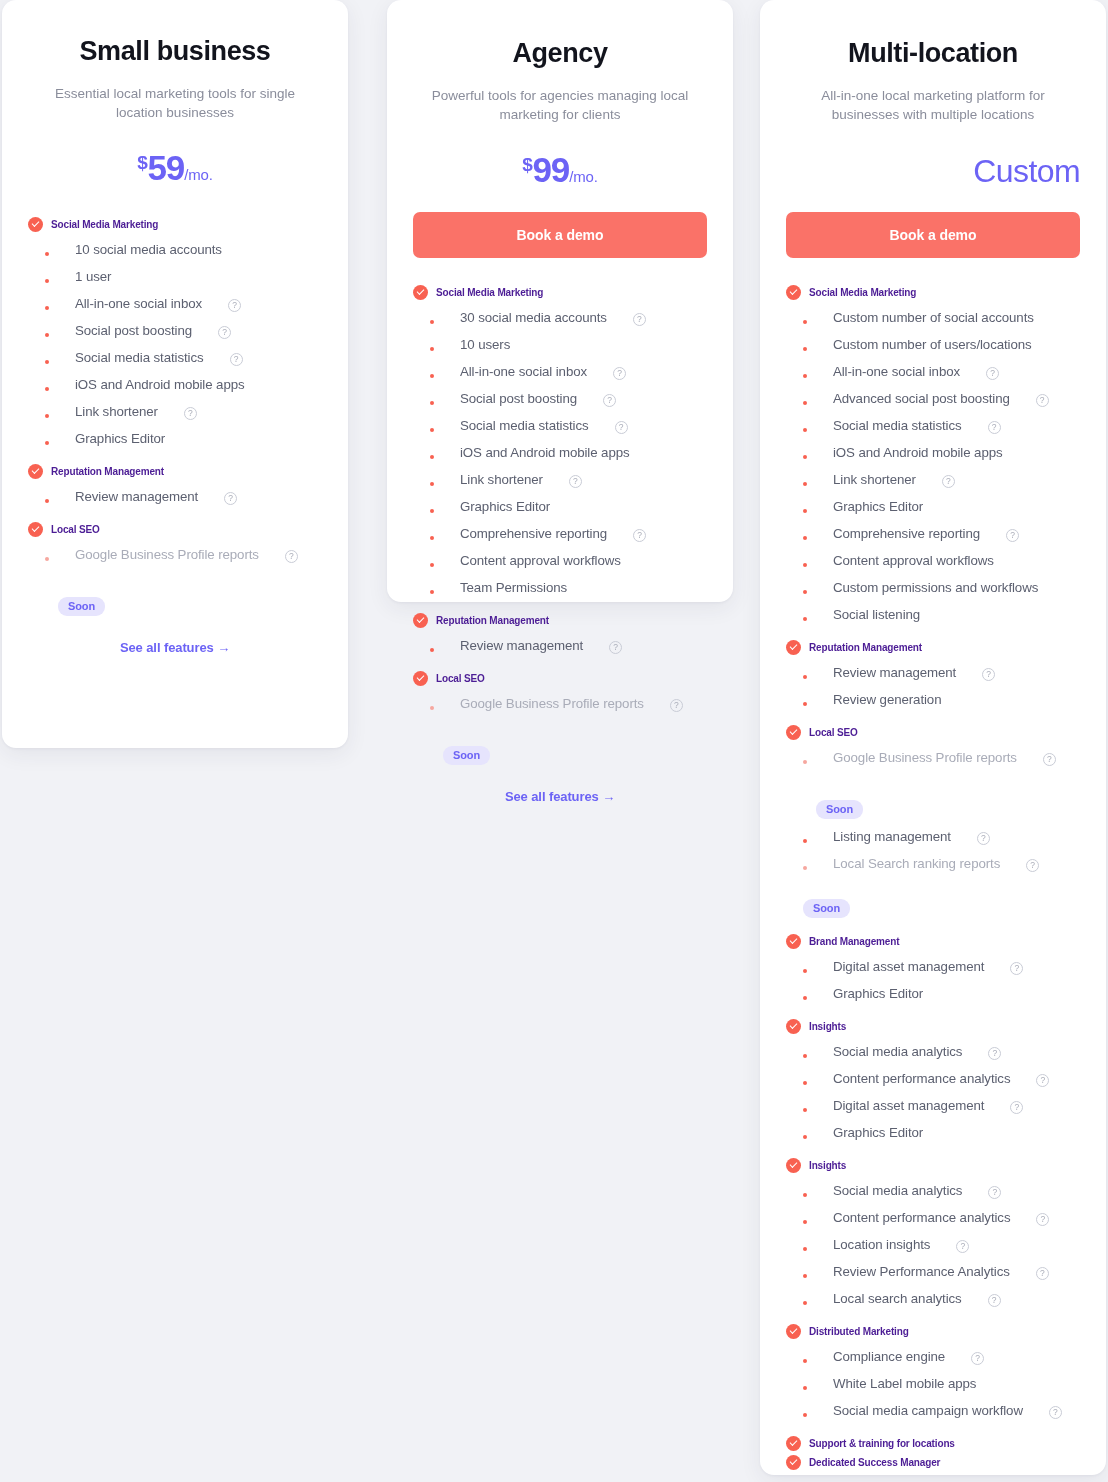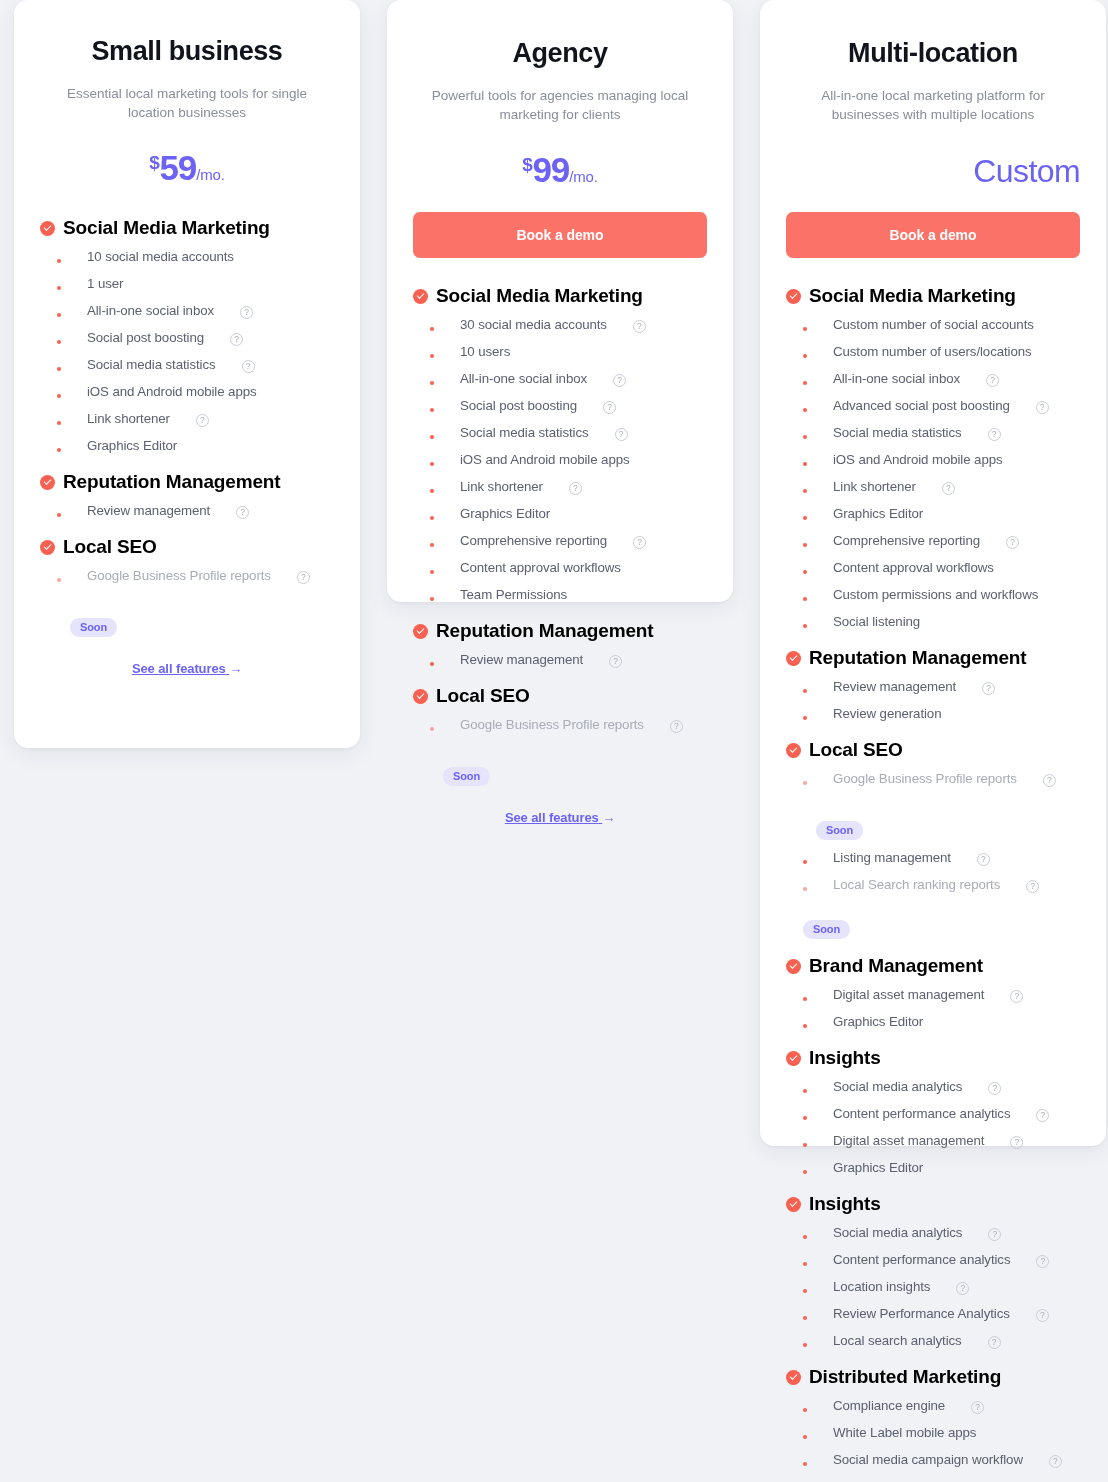--- a/index.html
+++ b/index.html
@@ -21,23 +21,23 @@
 
   .card {
     position: absolute;
     top: 0;
     background: #FFFFFF;
     border-radius: 14px;
     box-shadow: 0 6px 22px rgba(40, 45, 75, 0.07), 0 1px 3px rgba(40,45,75,0.05);
     padding: 0 26px;
   }
 
-  .card-1 { left: 2px;   width: 346px; height: 748px; margin-left: 12px; }
+  .card-1 { left: 2px;   width: 346px; height: 748px; }
   .card-2 { left: 387px; width: 346px; height: 602px; }
-  .card-3 { left: 760px; width: 346px; height: 1146px; }
+  .card-3 { left: 760px; width: 346px; height: 1475px; }
 
   .plan-title {
     text-align: center;
     font-size: 27px;
     font-weight: 700;
     color: #12141D;
     letter-spacing: -0.4px;
     margin-top: 36px;
   }
   .card-2 .plan-title, .card-3 .plan-title { margin-top: 38px; }
@@ -128,23 +128,23 @@
     content: "";
     position: absolute;
     left: 4px; top: 4px;
     width: 6px; height: 3px;
     border-left: 1.7px solid #fff;
     border-bottom: 1.7px solid #fff;
     transform: rotate(-45deg);
   }
 
   .group-label {
-    font-size: 19px;
-    font-weight: 700;
-    color: #000000;
+    font-size: 10px;
+    font-weight: 700;
+    color: #4c1d95;
     letter-spacing: -0.15px;
   }
 
   .feature-item {
     display: flex;
     align-items: center;
     gap: 26px;
     padding-left: 17px;
     margin-bottom: 9px;
     flex-wrap: wrap;
@@ -197,21 +197,20 @@
     margin-top: 6px;
   }
 
   .see-all {
     display: block;
     text-align: center;
     margin-top: 24px;
     font-size: 13px;
     font-weight: 700;
     color: #6C63F5;
-    text-decoration: underline;
     letter-spacing: -0.1px;
     cursor: pointer;
   }
   .see-all .arrow { text-decoration: none; display: inline-block; }
 </style>
 </head>
 <body>
 
 <div class="pricing-wrap">
 

